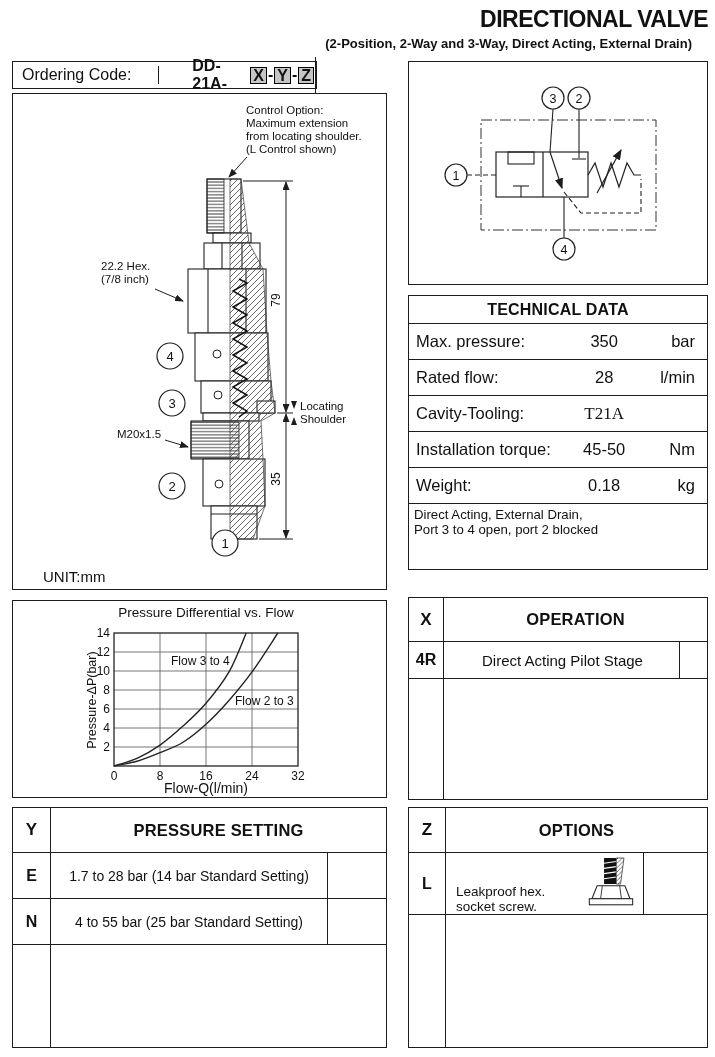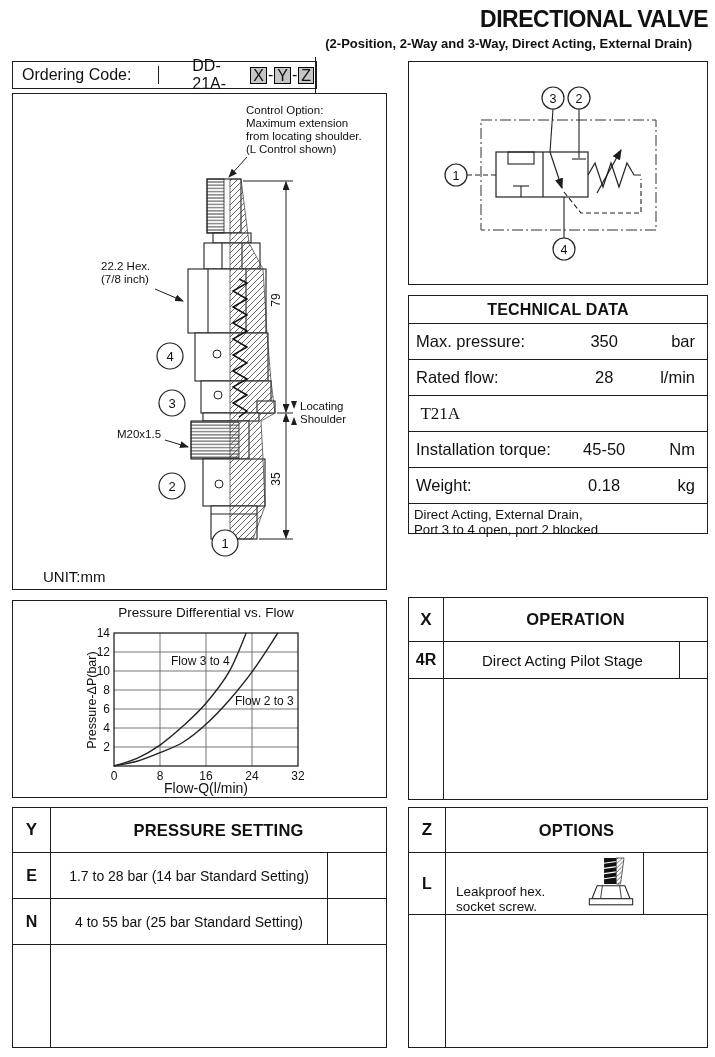--- a/index.html
+++ b/index.html
@@ -4,21 +4,21 @@
 <style>
   html,body{margin:0;padding:0;background:#ffffff;}
   body{font-family:"Liberation Sans",sans-serif;color:#111;}
   .page{position:relative;width:715px;height:1057px;background:#fff;overflow:hidden;}
   .box{position:absolute;border:1.5px solid #1d1d1d;background:#fff;box-sizing:border-box;}
   .hdr-title{position:absolute;right:7px;top:6px;font-size:23px;font-weight:bold;letter-spacing:-0.5px;}
   .hdr-sub{position:absolute;right:23px;top:36px;font-size:13px;font-weight:bold;}
   
   .ord{display:flex;align-items:center;}
   .ord-label{width:150px;border-right:1.5px solid #1d1d1d;display:flex;align-items:center;padding-left:9px;font-size:16px;box-sizing:border-box;}
-  .ord-code{width:127px;border-right:1.5px solid #1d1d1d;display:flex;align-items:center;justify-content:center;font-size:16px;font-weight:normal;box-sizing:border-box;margin-left:33px;}
+  .ord-code{width:127px;border-right:1.5px solid #1d1d1d;display:flex;align-items:center;justify-content:center;font-size:16px;font-weight:bold;box-sizing:border-box;margin-left:33px;}
   .ord-spare{flex:1;}
   .code-box{display:inline-block;background:#c6c6c6;border:1px solid #000;padding:0 2px;margin:0 1px;line-height:15px;}
   
   .krow{position:absolute;left:0;right:0;display:flex;box-sizing:border-box;}
   .kcell{border-right:1.5px solid #1d1d1d;display:flex;align-items:center;justify-content:center;font-weight:bold;font-size:17px;box-sizing:border-box;}
   .ktitle{flex:1;display:flex;align-items:center;justify-content:center;font-weight:bold;font-size:16.5px;letter-spacing:0.2px;}
   .bt{border-top:1.5px solid #1d1d1d;}
   .desc-cell{border-right:1.5px solid #1d1d1d;display:flex;align-items:center;box-sizing:border-box;position:relative;}
   .col-line{position:absolute;top:0;bottom:0;left:0;border-right:1.5px solid #1d1d1d;box-sizing:border-box;}
   
@@ -177,33 +177,34 @@
       </g>
       <g font-size="12.5" fill="#111" text-anchor="middle">
         <text x="47" y="117.5">1</text>
         <text x="144" y="40.5">3</text>
         <text x="170" y="40.5">2</text>
         <text x="155" y="191.5">4</text>
       </g>
     </svg>
   </div>
 
-  <div class="box" style="left:408px;top:295px;width:300px;height:239px;">
+  <div class="box" style="left:408px;top:295px;width:300px;height:275px;">
     <div class="td-head">TECHNICAL DATA</div>
     <div class="td-row">
       <span class="td-label">Max. pressure:</span>
       <span class="td-value">350</span>
       <span class="td-unit">bar</span>
     </div>
     <div class="td-row">
       <span class="td-label">Rated flow:</span>
       <span class="td-value">28</span>
       <span class="td-unit">l/min</span>
     </div>
     <div class="td-row">
+      <span class="td-label">Cavity-Tooling:</span>
       <span class="td-value serif-val">T21A</span>
       <span class="td-unit"></span>
     </div>
     <div class="td-row">
       <span class="td-label">Installation torque:</span>
       <span class="td-value">45-50</span>
       <span class="td-unit">Nm</span>
     </div>
     <div class="td-row">
       <span class="td-label">Weight:</span>

